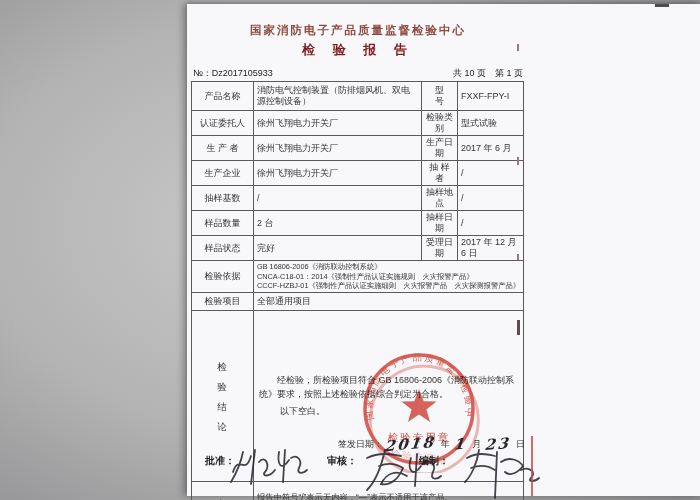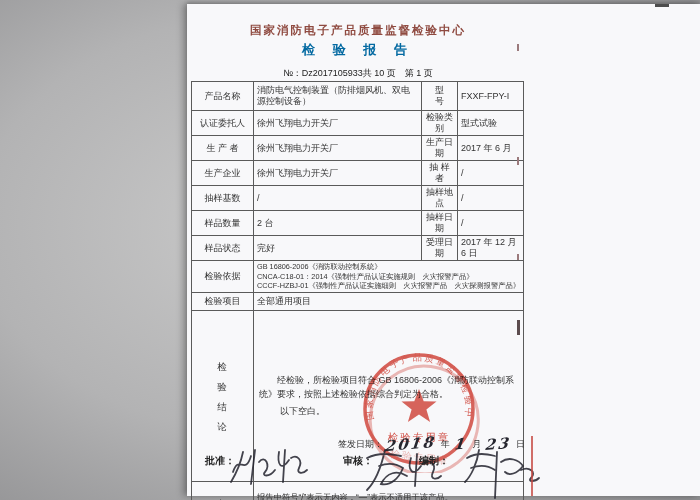--- a/index.html
+++ b/index.html
@@ -8,22 +8,22 @@
     background:radial-gradient(ellipse at 42% 45%, #cacaca 0%, #b3b3b4 55%, #8d8d8f 100%);
     font-family:"Liberation Sans","DejaVu Sans",sans-serif;
     -webkit-font-smoothing:antialiased;
   }
   .page{
     position:absolute;left:187px;top:4px;width:513px;height:492px;
     background:#f8f8fa;box-shadow:-4px 0 7px rgba(0,0,0,.28), 0 -2px 4px rgba(0,0,0,.18);
   }
   .content{position:absolute;left:4px;top:0;width:334px;color:#333}
   .org{margin-top:19px;text-align:center;font-weight:bold;font-size:11.5px;letter-spacing:2px;color:#8f4a40}
-  .rtitle{margin-top:3px;text-align:center;font-weight:bold;font-size:13px;letter-spacing:7px;color:#0369a1}
-  .meta{display:flex;justify-content:center;font-size:9px;color:#222;margin:8px 2px 1px 2px}
+  .rtitle{margin-top:3px;text-align:center;font-weight:bold;font-size:13px;letter-spacing:7px;color:#7f1d1d}
+  .meta{display:flex;justify-content:space-between;font-size:9px;color:#222;margin:8px 2px 1px 2px}
   table.main{border-collapse:collapse;width:332px;table-layout:fixed}
   table.main td{border:1px solid #5a5a5a;font-size:9px;color:#333;padding:1px 3px;vertical-align:middle;line-height:11px}
   td.lbl{text-align:center;padding:1px 1px}
   tr.r1 td{height:26px}
   tr.rn td{height:17px}
   td.small{font-size:8px;line-height:10px}
   td.basis{padding:2px 4px}
   .bline{font-size:7.3px;line-height:9.6px;white-space:nowrap;overflow:visible}
   tr.ritems td{height:15px}
   td.concl{height:168px;vertical-align:top;position:relative;overflow:visible}
@@ -179,21 +179,21 @@
     <svg class="sig" style="left:36px;top:-4px" width="84" height="52" viewBox="0 0 84 52">
       <g fill="none" stroke="#23232e" stroke-width="1.8" stroke-linecap="round" opacity="0.85">
         <path d="M6,28 C12,10 18,32 24,12 M16,8 C14,18 10,28 4,38"></path>
         <path d="M28,6 L24,40"></path>
         <path d="M32,18 C38,10 44,22 38,28 C34,32 42,34 48,26"></path>
         <path d="M52,8 C50,20 54,28 62,16 M58,6 L56,38"></path>
         <path d="M64,14 C70,10 76,16 72,24 C69,30 76,30 80,26"></path>
       </g>
     </svg>
 
-    <span class="so-label" style="left:152px">审核：</span>
+    <span class="so-label" style="left:136px">审核：</span>
     <svg class="sig" style="left:170px;top:-2px" width="84" height="56" viewBox="0 0 84 56">
       <g fill="none" stroke="#23232e" stroke-width="1.8" stroke-linecap="round" opacity="0.85">
         <path d="M6,12 C18,6 30,8 40,10 M24,4 C20,22 14,36 6,44"></path>
         <path d="M18,20 C28,16 36,18 42,22 C38,32 30,40 20,38 C26,26 36,24 46,30"></path>
         <path d="M50,12 C46,24 52,32 60,20 M56,8 L54,40"></path>
         <path d="M62,18 C68,12 76,18 72,26 C68,34 76,34 80,30"></path>
       </g>
     </svg>
 
     <span class="so-label" style="left:228px">编制：</span>

